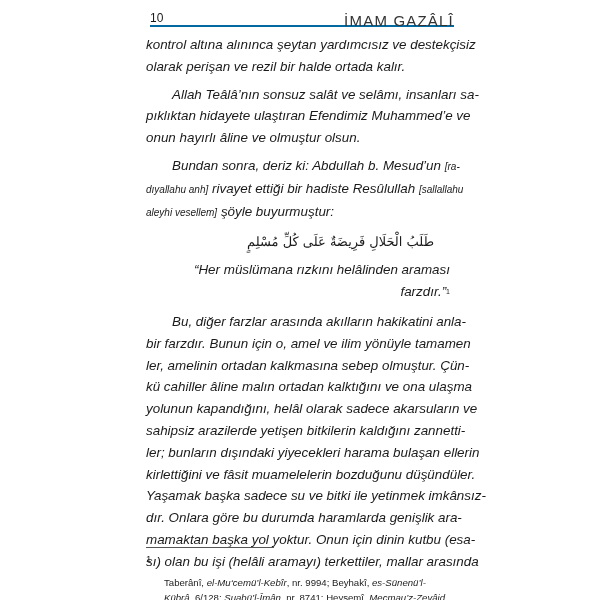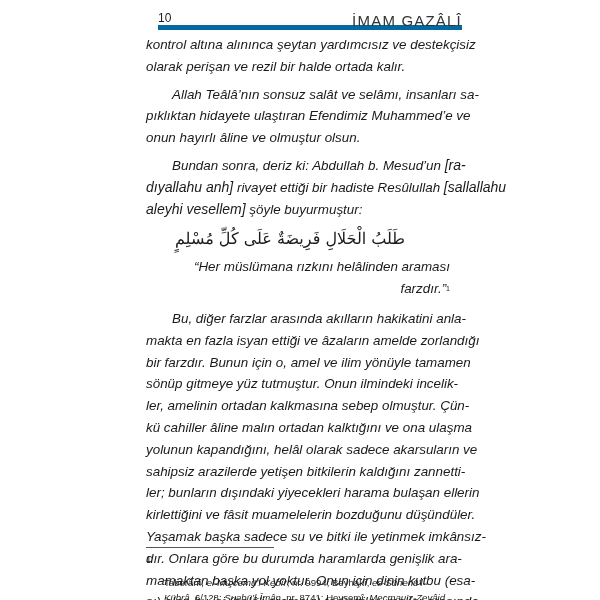--- a/index.html
+++ b/index.html
@@ -1,28 +1,28 @@
 <!DOCTYPE html>
 <html><head>
   <meta charset="utf-8">
   <style>
     html, body { margin: 0; padding: 0; background: #ffffff; }
     body { width: 600px; height: 600px; position: relative; overflow: hidden;
       font-family: "Liberation Sans", sans-serif; color: #1a1a1a; }
     .page { position: absolute; left: 146px; top: 0; width: 304px; }
-    .header { position: absolute; top: 10px; left: 12px; width: 304px; height: 15px;
-      border-bottom: 5px solid #0369a1; font-size: 12px; }
+    .header { position: absolute; top: 10px; left: 4px; width: 304px; height: 15px;
+      border-bottom: 2px solid #0369a1; font-size: 12px; }
     .header .num { position: absolute; left: 0; top: 1px; }
     .header .title { position: absolute; right: 0; top: 2px; font-size: 15px; letter-spacing: 1.2px; color: #333; }
     .body { position: absolute; top: 34px; left: 0; width: 304px; font-size: 13.4px; line-height: 21.8px; }
     .body p { margin: 0 0 6px 0; text-align: justify; text-align-last: auto; font-style: italic; }
     .line { display: block; text-align: justify; text-align-last: justify; white-space: nowrap; }
     .line.last { text-align-last: left; }
-    .small { font-size: 14px; }
-    .arabic { display: block; text-align: center; font-family: "DejaVu Serif", serif; font-size: 16px;
+    .small { font-size: 10px; }
+    .arabic { display: block; text-align: right; font-family: "DejaVu Serif", serif; font-size: 13px;
       direction: rtl; margin: 6px 16px 4px 0; line-height: 26px; }
     .quote { display: block; text-align: right; font-style: italic; margin: 0 0 8px 0; }
     .quote sup { font-size: 7px; font-style: normal; vertical-align: top; }
     .fn-rule { position: absolute; top: 547px; left: 0; width: 128px; border-top: 1px solid #555; }
     .footnote { position: absolute; top: 552px; left: 0; width: 304px; font-size: 9.6px; line-height: 14.6px; color: #222; }
     .footnote .fn-num { position: absolute; left: 0; top: 0; }
     .footnote .fn-text { position: absolute; left: 18px; top: 0; width: 286px; margin-top: 24px; }
     .footnote i { font-style: italic; }
   </style>
 </head>
@@ -53,23 +53,21 @@
       <span class="line"><span class="small">dıyallahu anh]</span> <span>rivayet ettiği bir hadiste Resûlullah</span> <span class="small">[sallallahu</span></span>
       <span class="line last"><span class="small">aleyhi vesellem]</span> <span>şöyle buyurmuştur:</span></span>
     </p>
 
     <span class="arabic">طَلَبُ الْحَلَالِ فَرِيضَةٌ عَلَى كُلِّ مُسْلِمٍ</span>
 
     <span class="quote"><span>“Her müslümana rızkını helâlinden araması farzdır.”</span><sup>1</sup></span>
 
     <p>
       <span class="line" style="padding-left:26px">Bu, diğer farzlar arasında akılların hakikatini anla-</span>
-      <span class="line">makta en fazla isyan ettiği ve âzaların amelde zorlandığı</span>
       <span class="line">bir farzdır. Bunun için o, amel ve ilim yönüyle tamamen</span>
-      <span class="line">sönüp gitmeye yüz tutmuştur. Onun ilmindeki incelik-</span>
       <span class="line">ler, amelinin ortadan kalkmasına sebep olmuştur. Çün-</span>
       <span class="line">kü cahiller âline malın ortadan kalktığını ve ona ulaşma</span>
       <span class="line">yolunun kapandığını, helâl olarak sadece akarsuların ve</span>
       <span class="line">sahipsiz arazilerde yetişen bitkilerin kaldığını zannetti-</span>
       <span class="line">ler; bunların dışındaki yiyecekleri harama bulaşan ellerin</span>
       <span class="line">kirlettiğini ve fâsit muamelelerin bozduğunu düşündüler.</span>
       <span class="line">Yaşamak başka sadece su ve bitki ile yetinmek imkânsız-</span>
       <span class="line">dır. Onlara göre bu durumda haramlarda genişlik ara-</span>
       <span class="line">mamaktan başka yol yoktur. Onun için dinin kutbu (esa-</span>
       <span class="line">sı) olan bu işi (helâli aramayı) terkettiler, mallar arasında</span>

